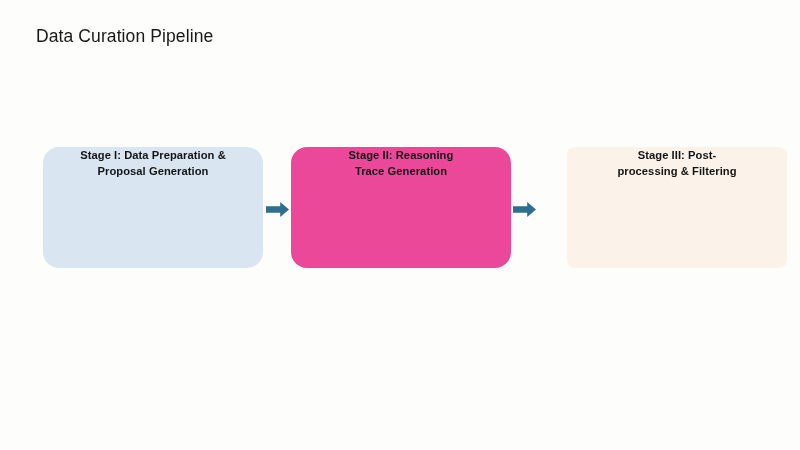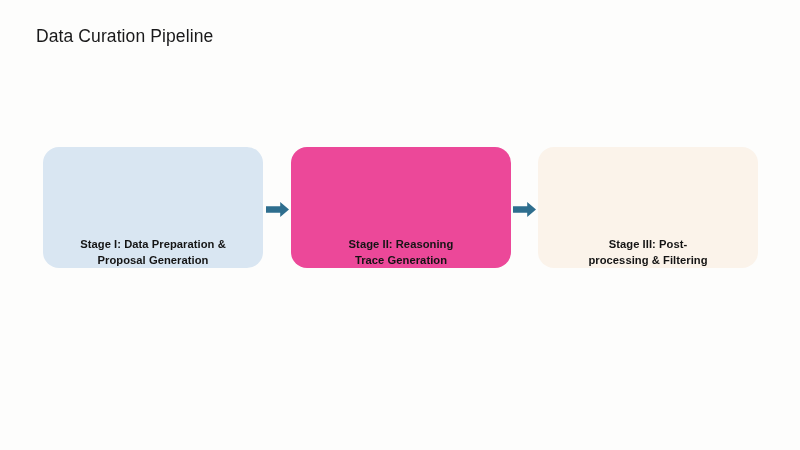--- a/index.html
+++ b/index.html
@@ -45,38 +45,38 @@
   }
 
   .stage-box {
     position: absolute;
     top: 0;
     width: 220px;
     height: 121px;
     border-radius: 16px;
     box-sizing: border-box;
     display: flex;
-    align-items: flex-end;
+    align-items: flex-start;
     justify-content: center;
     padding: 0 14px;
   }
 
   .stage-box .stage-label {
     font-size: 11.2px;
     font-weight: 700;
     color: #141414;
     text-align: center;
     line-height: 1.45;
     letter-spacing: 0.05px;
     white-space: pre-line;
   }
 
   #stage-1 { left: 0px; }
   #stage-2 { left: 248px; }
-  #stage-3 { left: 495px; }
+  #stage-3 { left: 524px; border-radius: 8px; }
 
   
   .arrow {
     position: absolute;
     top: 55px;
     width: 23px;
     height: 15px;
   }
   #arrow-1 { left: 223px; }
   #arrow-2 { left: 470px; }

